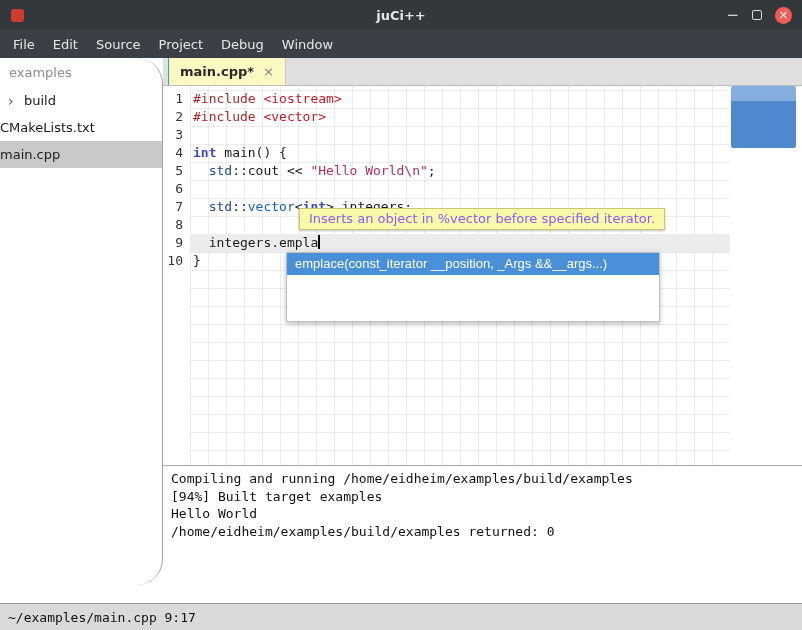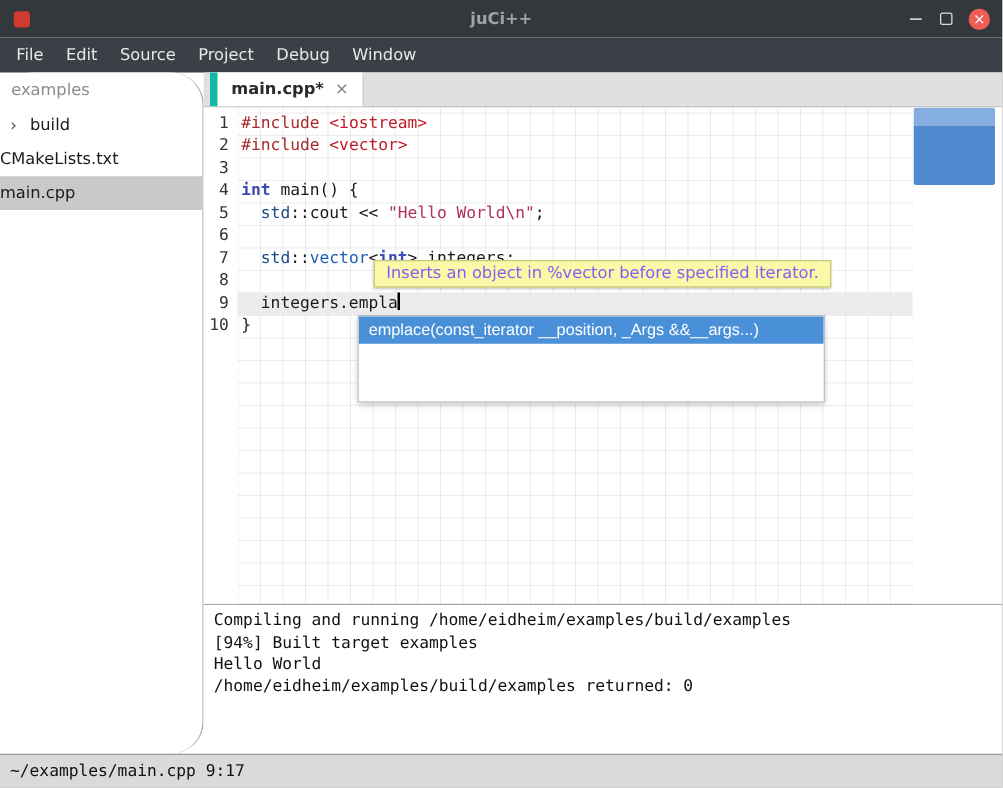--- a/index.html
+++ b/index.html
@@ -9,21 +9,21 @@
     --thumb-light:#84aede; --thumb-dark:#5189ce;
     --tok-preproc:#a52a2a; --tok-header:#c01c28; --tok-keyword:#3d4db7;
     --tok-namespace:#204a87; --tok-type:#1a5fb4; --tok-string:#b03060; --tok-plain:#1a1a1a;
   }
   body { background:#888; font-family:"DejaVu Sans","Liberation Sans",sans-serif; }
   .window { width:802px; height:630px; display:flex; flex-direction:column; background:#fff; overflow:hidden; }
 
   
   .titlebar { height:30px; flex:0 0 auto; background:var(--titlebar-bg); position:relative; display:flex; align-items:center; }
   .app-icon { width:13px; height:13px; margin-left:11px; border-radius:3px; background:#cf3b2e; z-index:1; }
-  .title { position:absolute; left:0; right:0; text-align:center; color:#a3a3a3; font-size:13px; font-weight:bold; }
+  .title { position:absolute; left:0; right:0; text-align:center; color:#e5e5e5; font-size:13px; font-weight:bold; }
   .win-controls { margin-left:auto; display:flex; align-items:center; gap:13px; padding-right:10px; z-index:1; }
   .btn-min { color:#dcdcdc; font-size:15px; line-height:15px; }
   .btn-max { width:10px; height:10px; border:1.5px solid #dcdcdc; border-radius:2px; }
   .btn-close { width:17px; height:17px; border-radius:50%; background:var(--close-red); color:#fff; font-size:12px; line-height:1; display:flex; align-items:center; justify-content:center; }
 
   
   .menubar { height:28px; flex:0 0 auto; background:var(--menubar-bg); display:flex; align-items:center; padding:0 4px; }
   .menu-item { color:#e6e6e6; font-size:13px; padding:0 9px; height:100%; display:flex; align-items:center; }
 
   .body { flex:1; display:flex; min-height:0; }
@@ -32,21 +32,21 @@
   .sidebar { width:163px; flex:0 0 auto; background:#fff; border-right:1px solid #a5a5a5; font-size:13px; color:#1b1b1b; overflow:hidden;border-radius:26px; }
   .sb-header { color:#8c8c8c; padding:7px 9px 7px; }
   .sb-item { height:27px; display:flex; align-items:center; }
   .sb-item.folder { padding-left:8px; gap:6px; }
   .sb-item .chev { color:#555; width:10px; font-size:14px; line-height:1; }
   .sb-item.selected { background:#c9c9c9; }
 
   
   .main { flex:1; display:flex; flex-direction:column; min-width:0; }
   .tabbar { height:28px; flex:0 0 auto; background:#e0e0e0; border-bottom:1px solid #bdbdbd; display:flex; align-items:stretch; padding-left:5px; }
-  .tab { background:#ffffff; border-left:6px solid #14b8a6; border-right:1px solid #c6c6c6; display:flex; align-items:center; gap:9px; padding:0 11px; font-size:13px; font-weight:bold; color:#2a2a2a; }
+  .tab { background:#fef9c3; border-left:1px solid #14b8a6; border-right:1px solid #c6c6c6; display:flex; align-items:center; gap:9px; padding:0 11px; font-size:13px; font-weight:bold; color:#2a2a2a; }
   .tab-close { color:#7a7a7a; font-weight:normal; font-size:13px; }
 
   
   .editor { flex:1; min-height:0; position:relative; overflow:hidden; border-bottom:1px solid #a8a8a8; background:#fff;
     background-image: linear-gradient(rgba(110,110,110,0.13) 1px, transparent 1px),
                       linear-gradient(90deg, rgba(110,110,110,0.13) 1px, transparent 1px);
     background-size:18px 18px; background-position:27px 4px;
     font-family:"DejaVu Sans Mono","Liberation Mono",monospace; font-size:13px; }
   .editor::before { content:""; position:absolute; left:0; top:0; bottom:0; width:27px; background:#fff; }
   .code { position:relative; padding-top:4px; z-index:1; }
@@ -76,21 +76,21 @@
     font-family:Liberation Sans, sans-serif; font-size:13px; }
   .comp-item { padding:3px 8px 4px; white-space:nowrap; color:#111; }
   .comp-item.selected { background:var(--sel-blue); color:#fff; }
 
   
   .terminal { height:119px; flex:0 0 auto; background:#fff; padding:4px 8px 0; overflow:hidden; color:#111;
     font-family:"DejaVu Sans Mono","Liberation Mono",monospace; font-size:13px; line-height:17.5px; white-space:pre; }
 
   
   .statusbar { height:27px; flex:0 0 auto; background:#dadada; border-top:1px solid #9b9b9b; display:flex; align-items:center;
-    padding:0 8px; font-family:"DejaVu Sans Mono","Liberation Mono",monospace; font-size:13px; color:#111; }
+    padding:0 8px; font-family:"DejaVu Sans Mono","Liberation Mono",monospace; font-size:13px; color:#111;margin-top:18px; }
 </style>
 </head>
 <body>
 
 <div class="window">
 
   <div class="titlebar">
     <div class="app-icon"></div>
     <div class="title">juCi++</div>
     <div class="win-controls">

